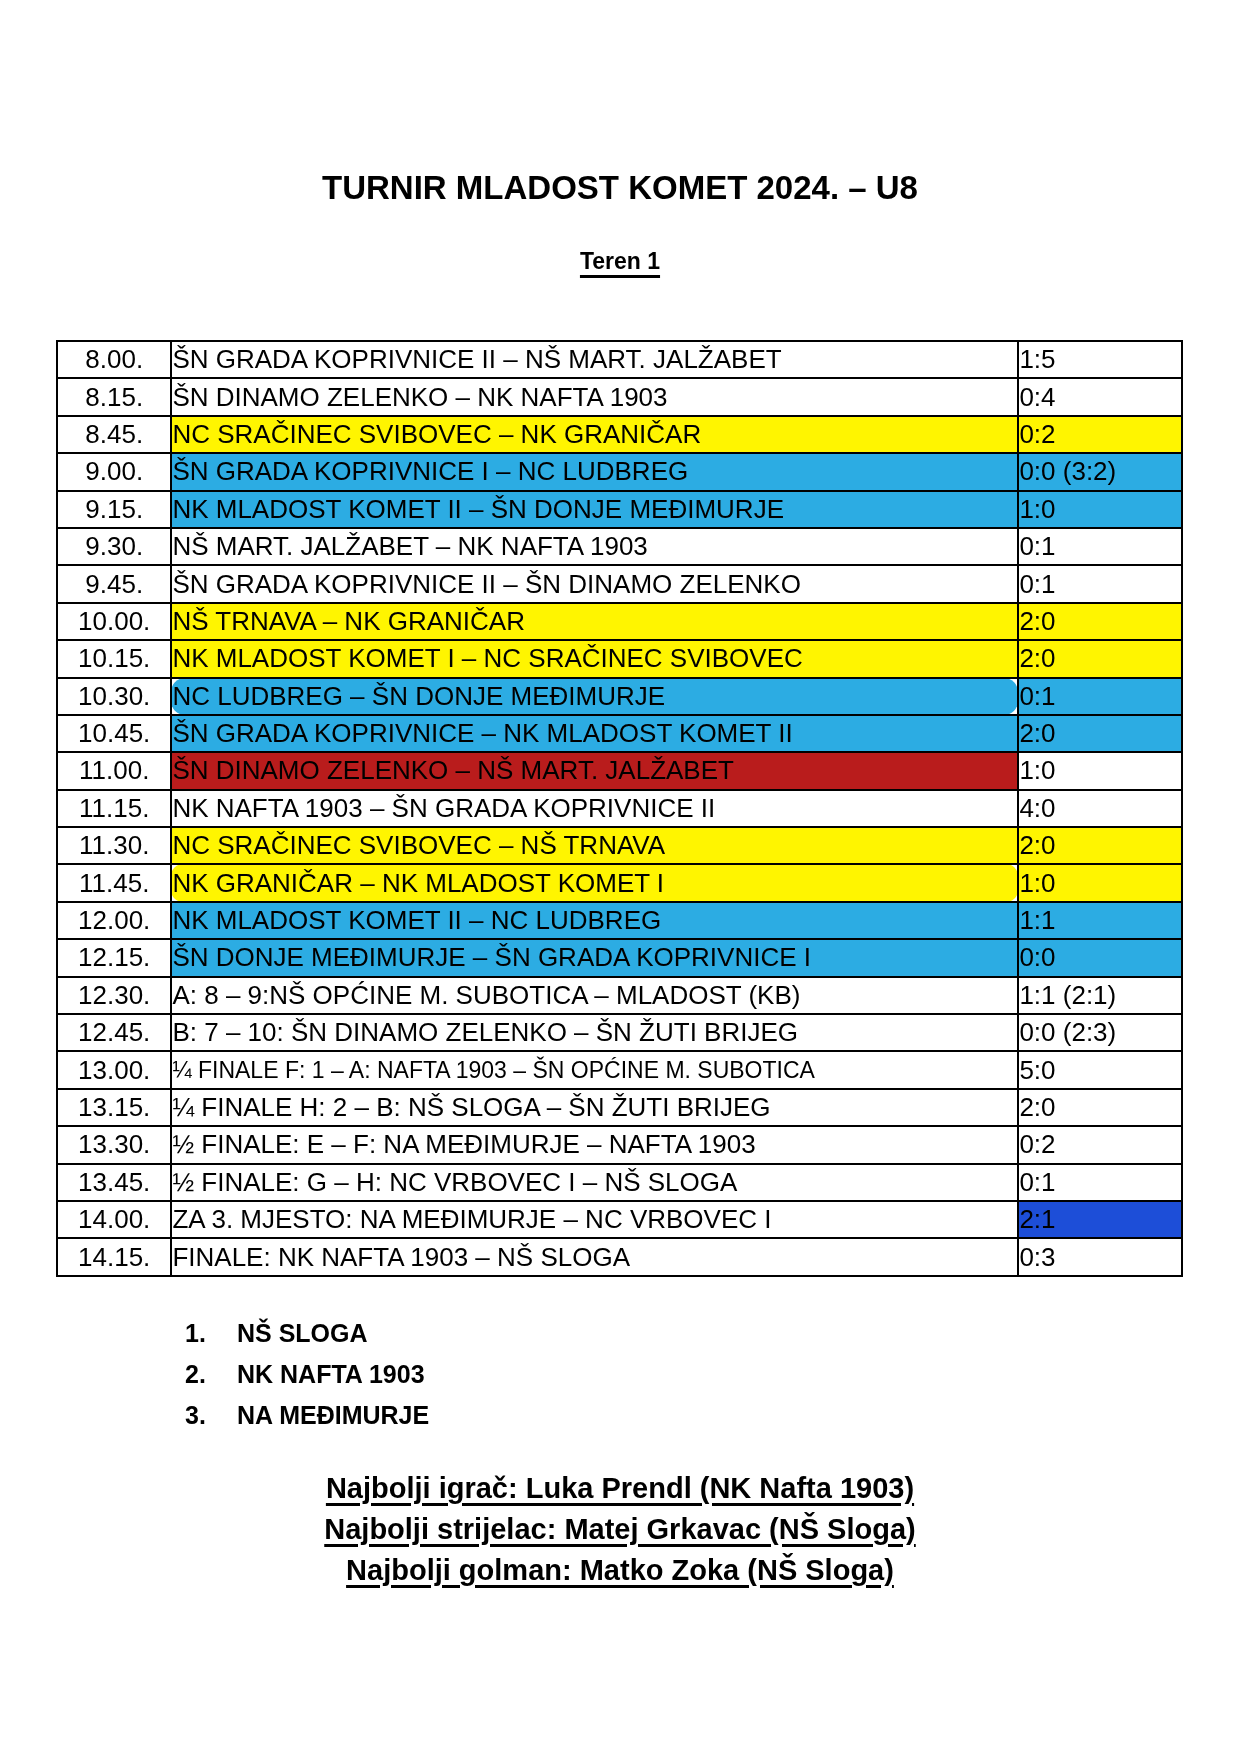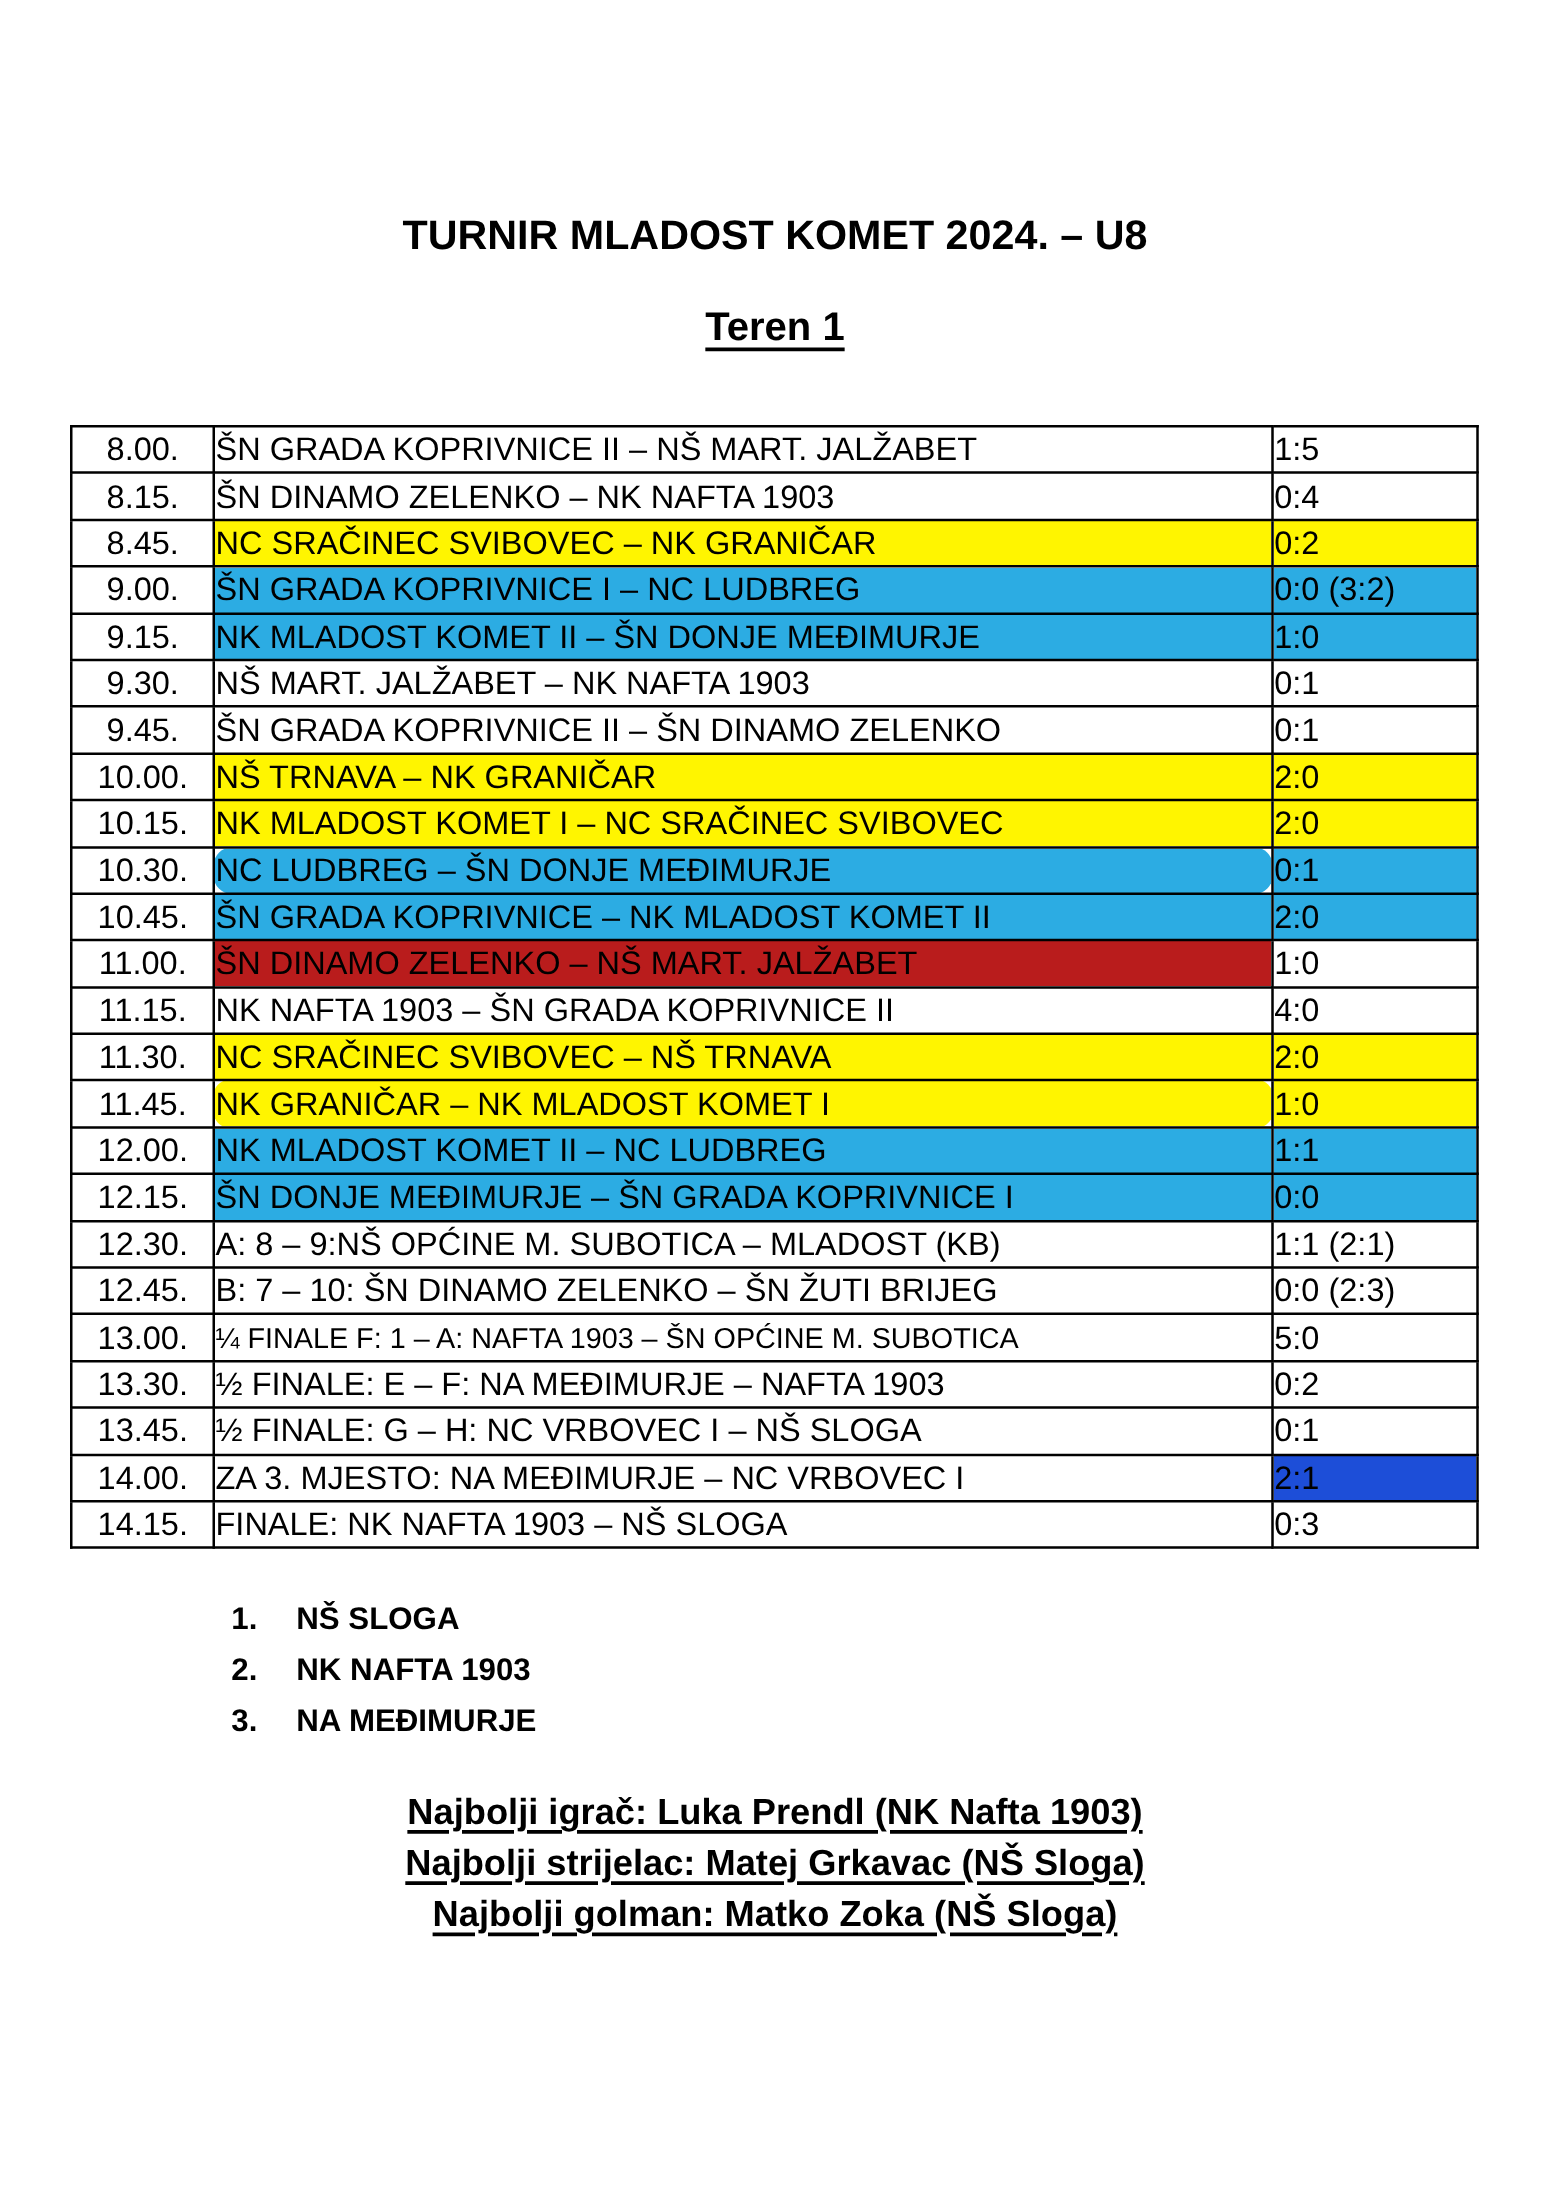--- a/index.html
+++ b/index.html
@@ -20,21 +20,21 @@
     padding-top: 170px;
     text-align: center;
     font-size: 33px;
     font-weight: bold;
     line-height: 36px;
   }
   .doc-subtitle {
     margin: 0;
     margin-top: 38px;
     text-align: center;
-    font-size: 32px;
+    font-size: 23px;
     font-weight: bold;
     text-decoration: underline;
     text-underline-offset: 6px;
     text-decoration-thickness: 3px;
     line-height: 34px;
   }
   table.schedule {
     border-collapse: collapse;
     table-layout: fixed;
     margin: 62px 0 0 56px;
@@ -195,20 +195,25 @@
       </tr>
       <tr>
         <td class="c-time">12.45.</td>
         <td class="c-teams" style="background: rgb(255, 255, 255);">B: 7 – 10: ŠN DINAMO ZELENKO – ŠN ŽUTI BRIJEG</td>
         <td class="c-score" style="background: rgb(255, 255, 255);">0:0 (2:3)</td>
       </tr>
       <tr>
         <td class="c-time">13.00.</td>
         <td class="c-teams small" style="background: rgb(255, 255, 255);">¼ FINALE F: 1 – A: NAFTA 1903 – ŠN OPĆINE M. SUBOTICA</td>
         <td class="c-score" style="background: rgb(255, 255, 255);">5:0</td>
+      </tr>
+      <tr>
+        <td class="c-time">13.15.</td>
+        <td class="c-teams" style="background: rgb(255, 255, 255);">¼ FINALE H: 2 – B: NŠ SLOGA – ŠN ŽUTI BRIJEG</td>
+        <td class="c-score" style="background: rgb(255, 255, 255);">2:0</td>
       </tr>
       <tr>
         <td class="c-time">13.30.</td>
         <td class="c-teams" style="background: rgb(255, 255, 255);">½ FINALE: E – F: NA MEĐIMURJE – NAFTA 1903</td>
         <td class="c-score" style="background: rgb(255, 255, 255);">0:2</td>
       </tr>
       <tr>
         <td class="c-time">13.45.</td>
         <td class="c-teams" style="background: rgb(255, 255, 255);">½ FINALE: G – H: NC VRBOVEC I – NŠ SLOGA</td>
         <td class="c-score" style="background: rgb(255, 255, 255);">0:1</td>

